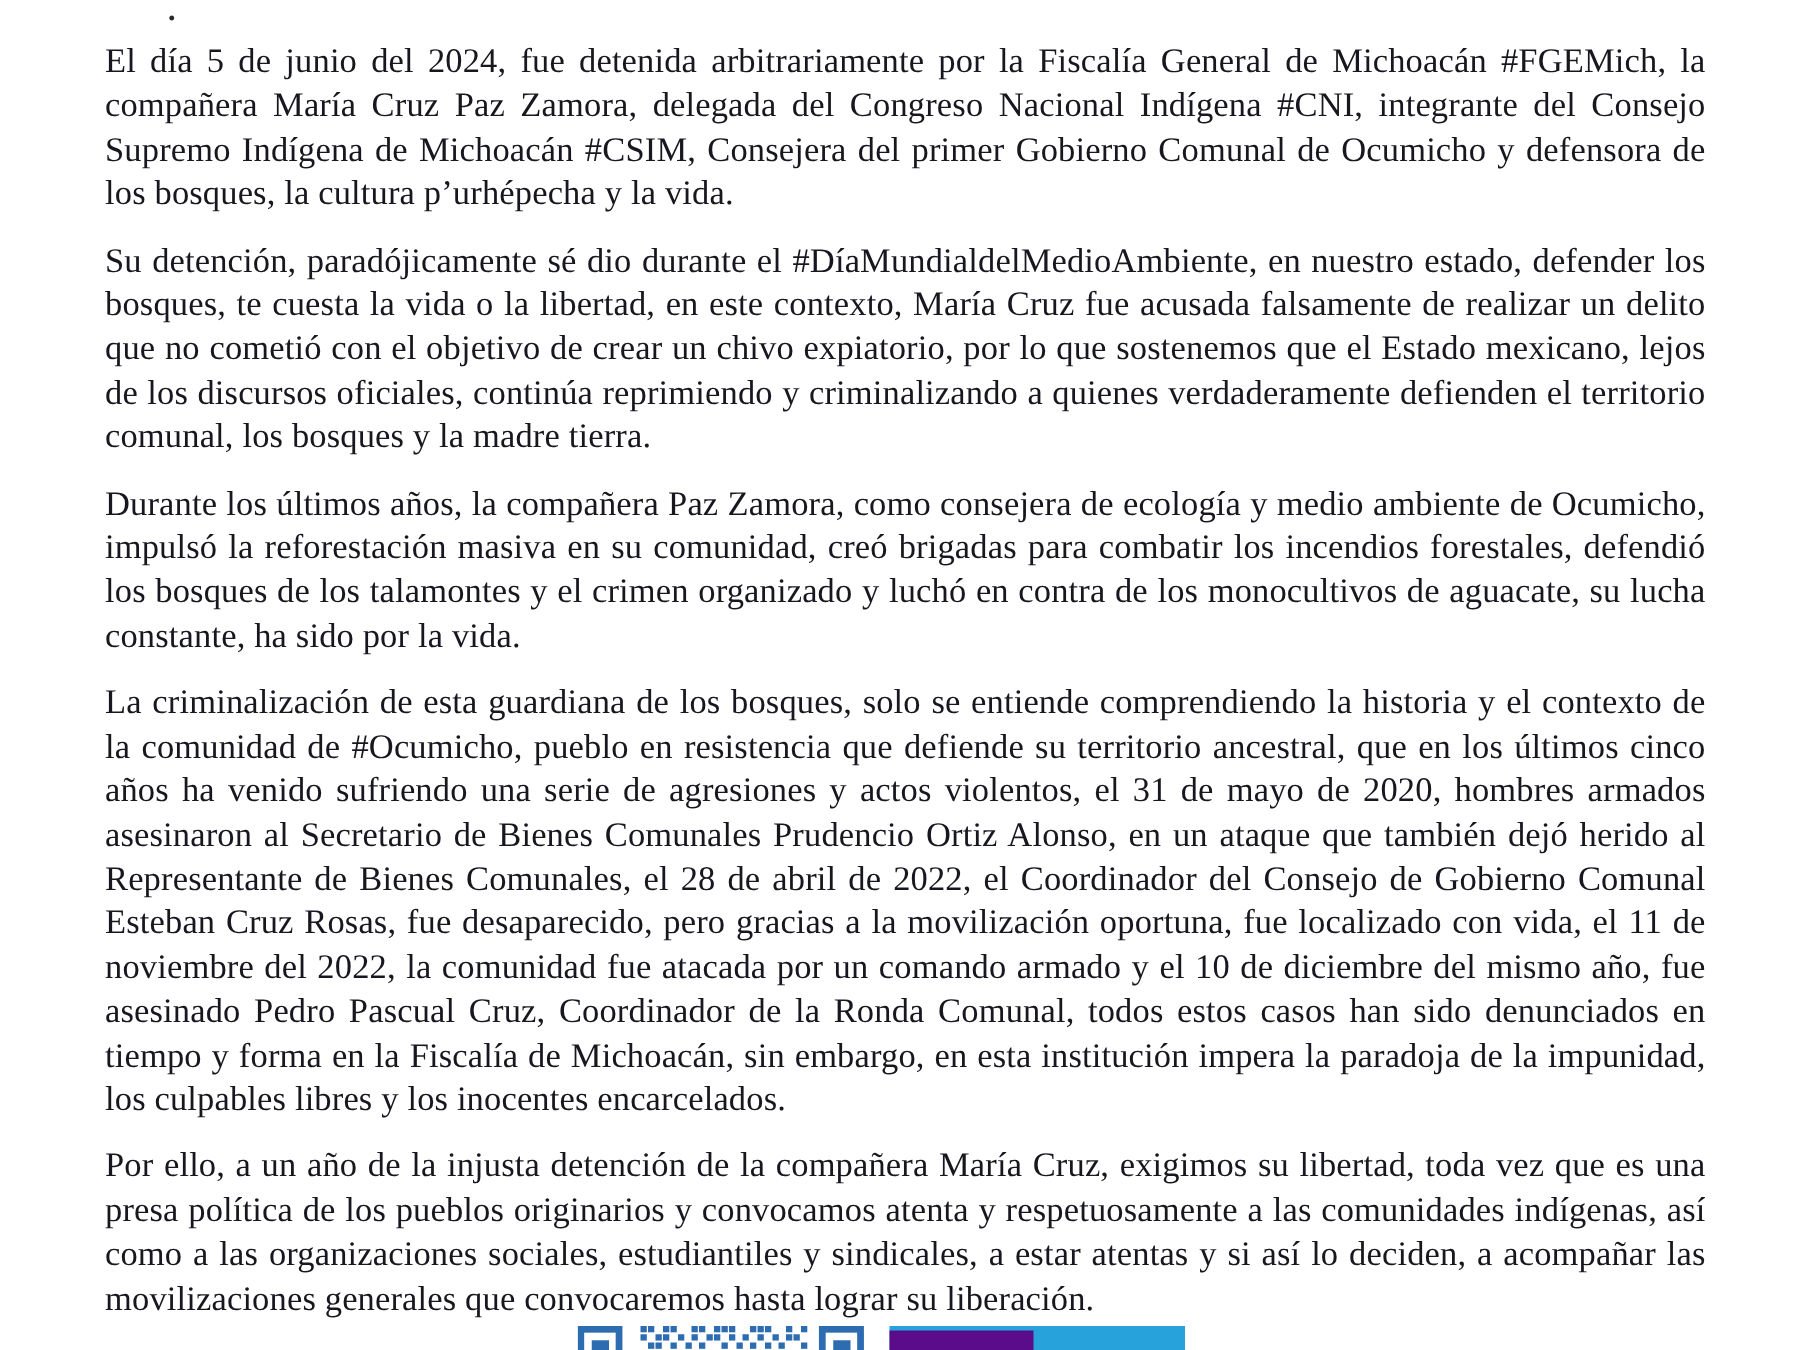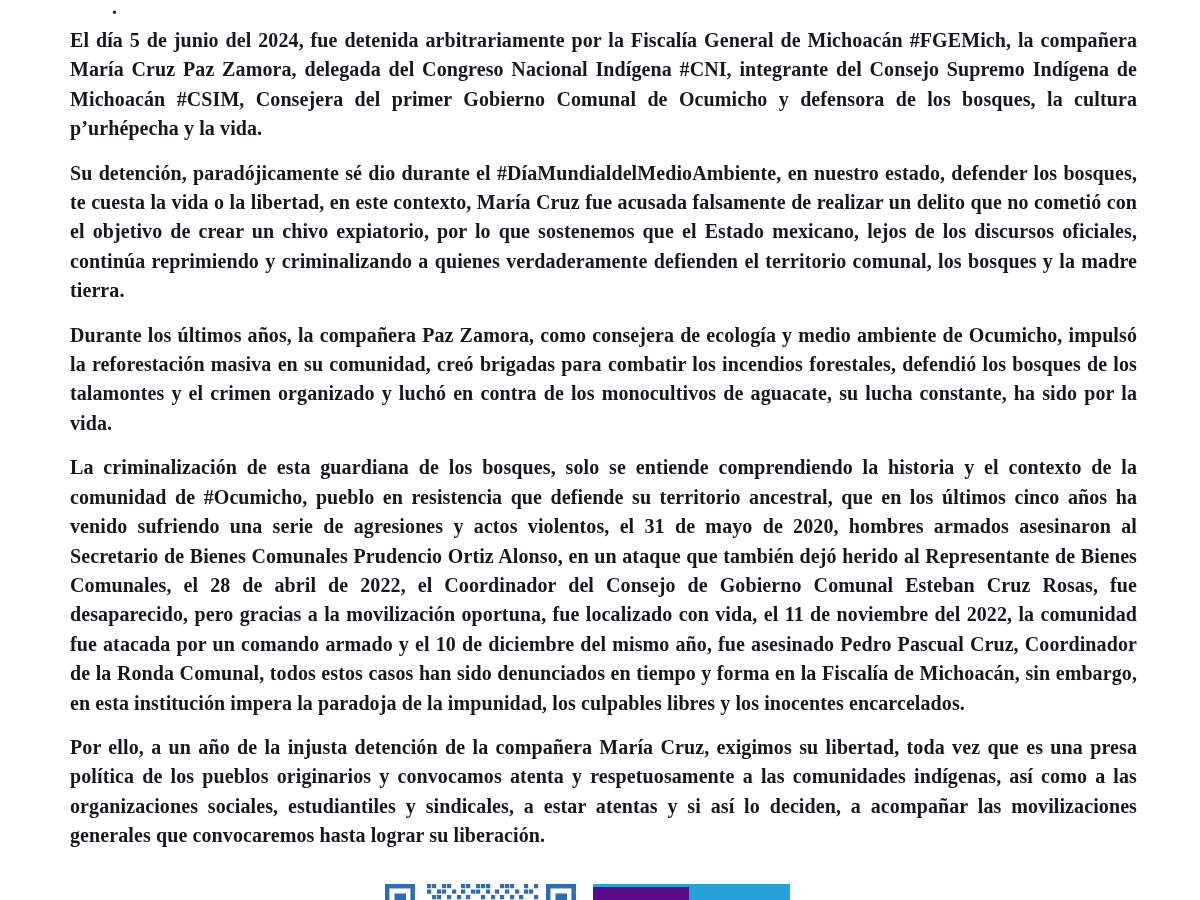--- a/index.html
+++ b/index.html
@@ -22,25 +22,24 @@
     left: 112px;
     font-size: 20px;
     font-weight: bold;
     color: #26262e;
   }
   .content {
     padding: 26px 63px 0 70px;
   }
   .content p {
     margin: 0 0 15px 0;
-    font-size: 20px;
+    font-size: 23px;
     line-height: 29.4px;
     text-align: justify;
     letter-spacing: 0.1px;
-    font-weight: bold;
   }
   
   .qr-clip {
     position: absolute;
     left: 385px;
     top: 884px;
     width: 191px;
     height: 16px;
     overflow: hidden;
   }

